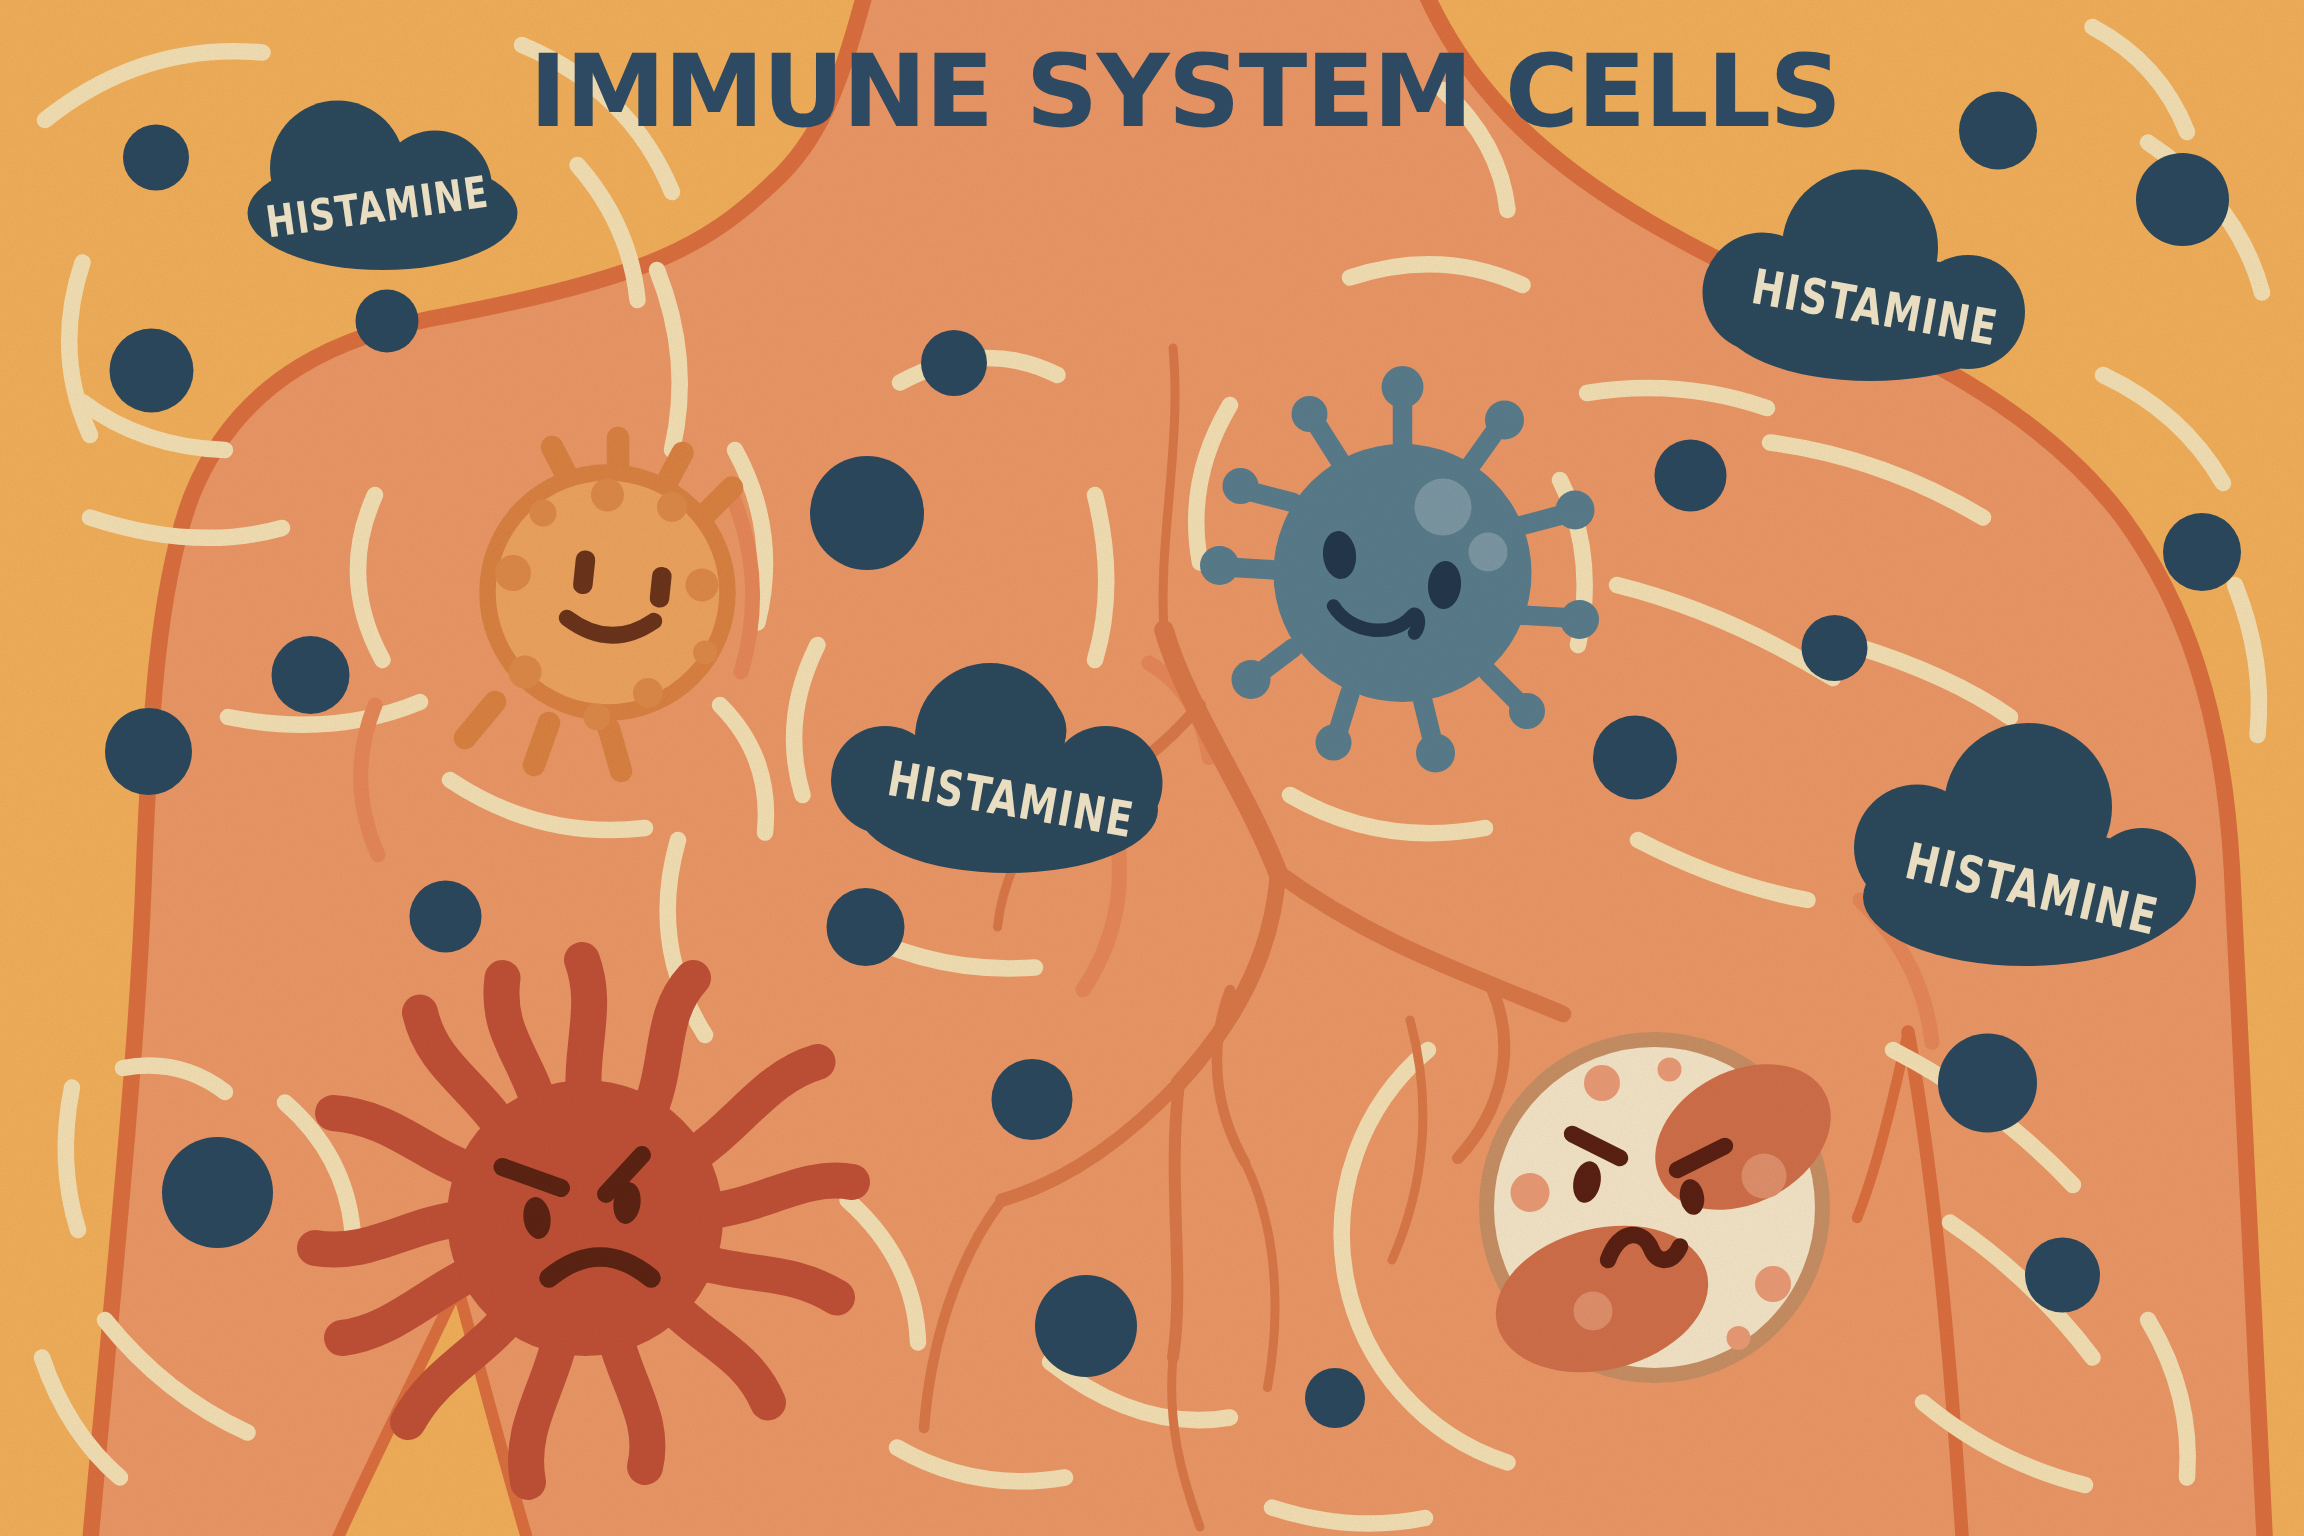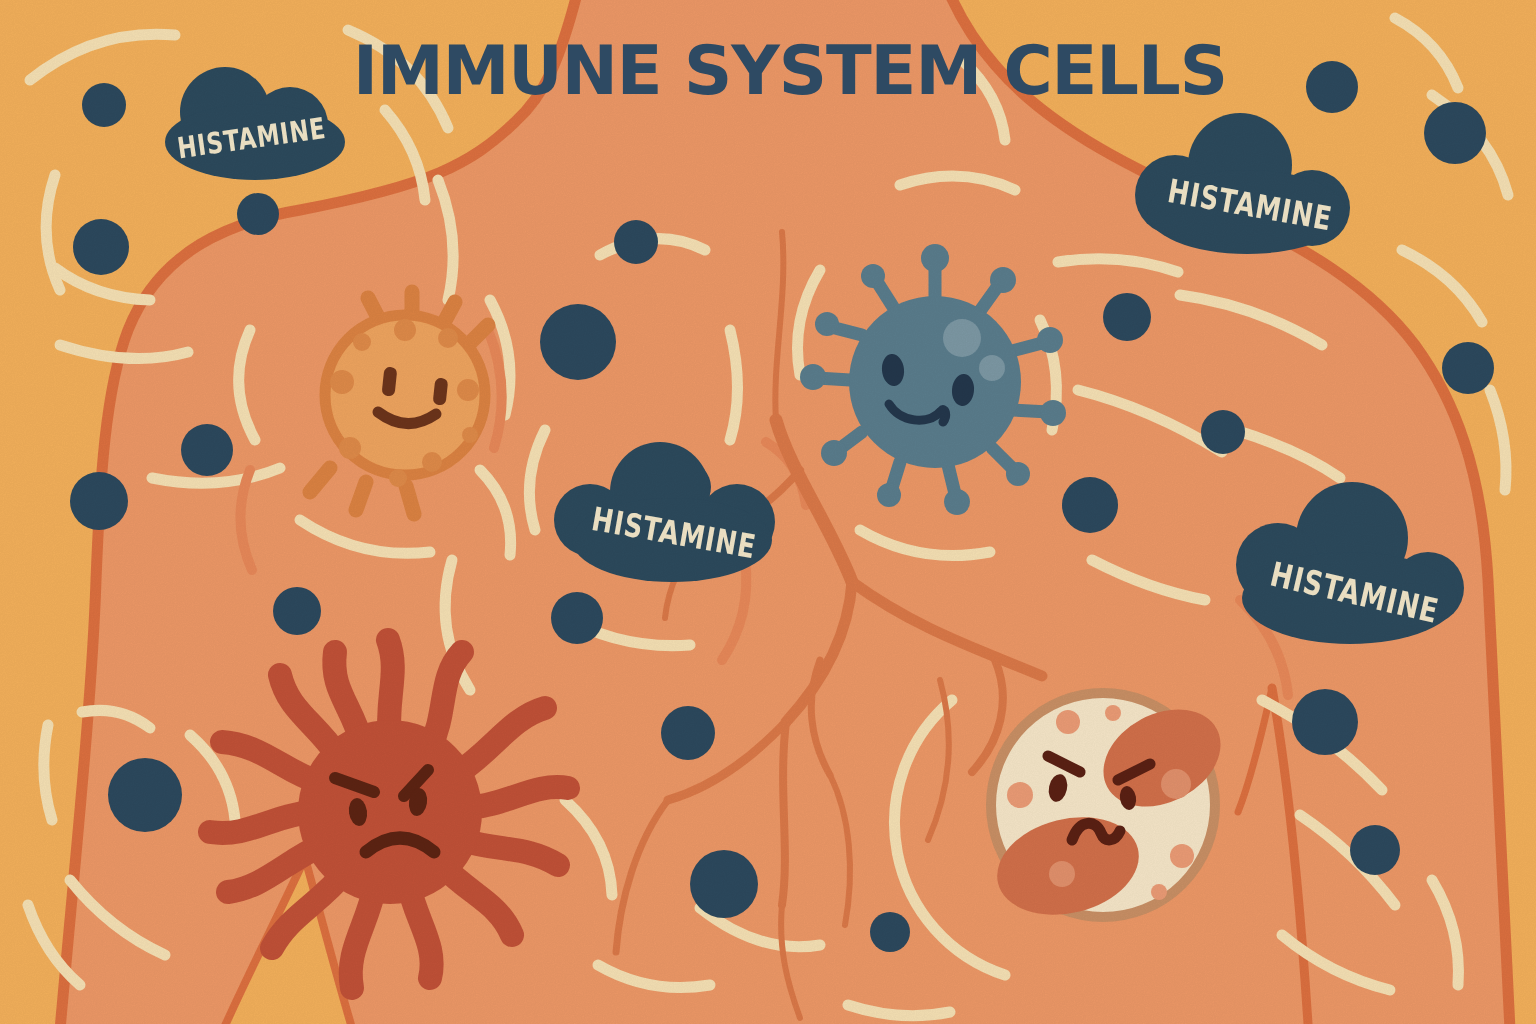--- a/index.html
+++ b/index.html
@@ -1,19 +1,19 @@
 <!DOCTYPE html>
 <html><head>
 <meta charset="utf-8">
 <style>
   html,body{margin:0;padding:0;background:#f6b25c;}
   .stage{position:relative;width:1536px;height:1024px;overflow:hidden;background:#f6b25c;
          font-family:"DejaVu Sans",sans-serif;}
   .stage svg{position:absolute;inset:0;display:block;}
-  .title{position:absolute;top:36px;left:50%;transform:translateX(calc(-50% + 22px));
+  .title{position:absolute;top:26px;left:50%;transform:translateX(calc(-50% + 22px));
          text-align:right;color:#2e4a63;font-weight:bold;line-height:1.06;
          letter-spacing:-1px;white-space:nowrap;}
   .title .t1{font-size:67px;}
   .title .t2{font-size:67px;}
   .cloud-label{font-weight:bold;fill:#f5e9cb;letter-spacing:1px;}
 </style>
 </head>
 <body>
 
 <div class="stage">

